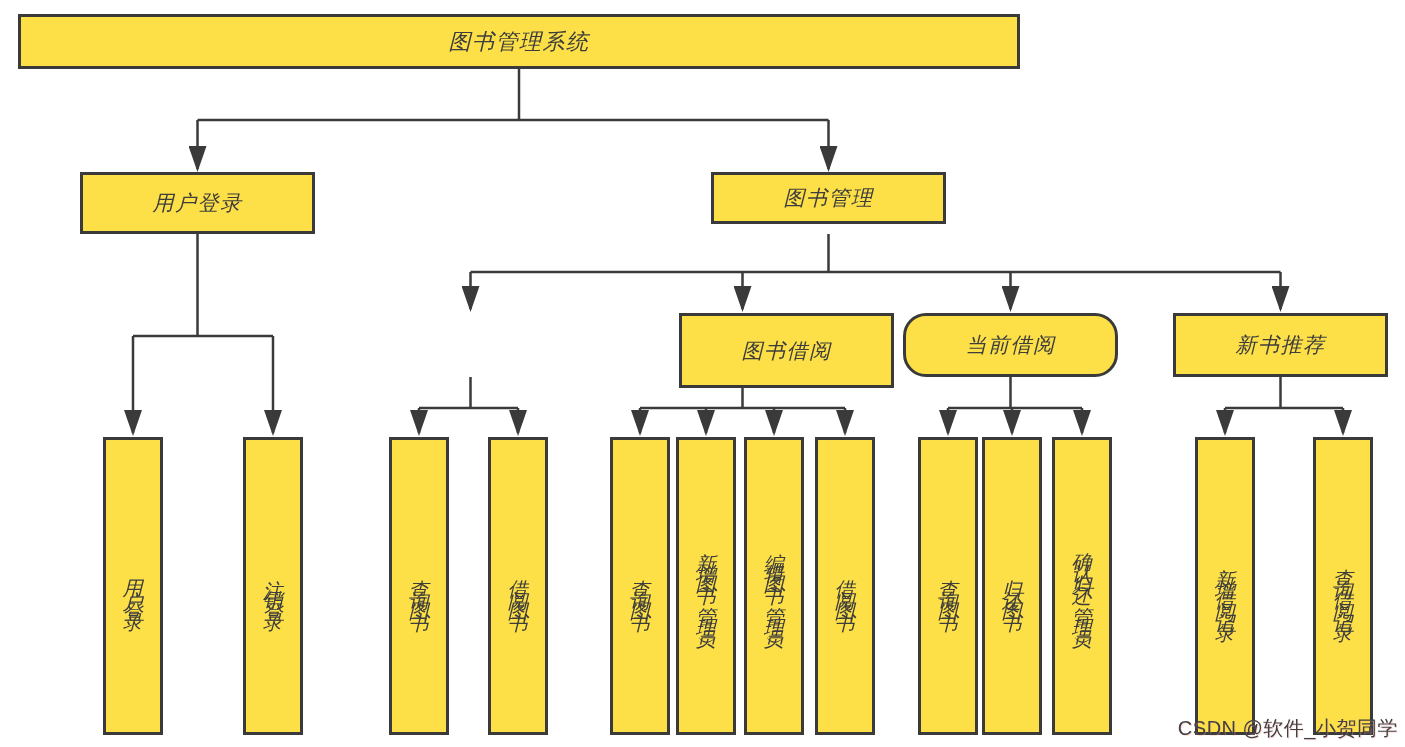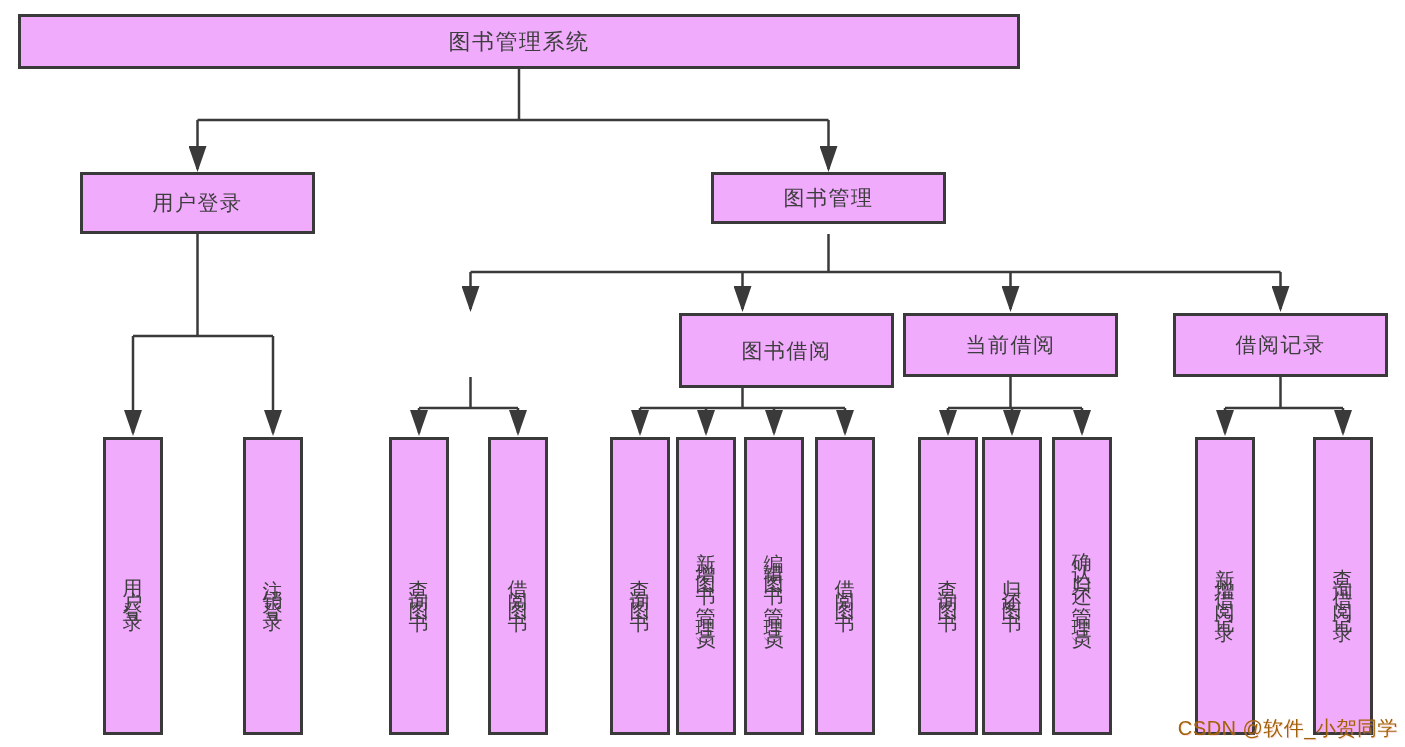--- a/index.html
+++ b/index.html
@@ -16,46 +16,47 @@
 
   svg.wires {
     position: absolute;
     left: 0; top: 0;
     width: 1405px; height: 747px;
     pointer-events: none;
   }
 
   .node {
     position: absolute;
-    background: #f0abfc;
+    background: #fde047;
     border: 3px solid #3a3a3a;
     display: flex;
     align-items: center;
     justify-content: center;
     color: #3d3d3d;
+    font-style: italic;
   }
   .node.h { font-size: 21px; letter-spacing: 1.5px; white-space: nowrap; }
   .node.root-box { font-size: 22px; }
 
   .node.v .vtext {
     writing-mode: vertical-rl;
     text-orientation: mixed;
     font-size: 20px;
     line-height: 1;
     letter-spacing: 11px;
     color: #3d3d3d;
   }
 
   .watermark {
     position: absolute;
     right: 7px;
     bottom: 5px;
     font-size: 20px;
     letter-spacing: 0.5px;
-    color: #a16207;
+    color: #404040;
     text-shadow: 1px 1px 0 rgba(255, 160, 160, 0.35);
     z-index: 10;
     white-space: nowrap;
   }
 </style>
 </head>
 <body>
 
 <div class="stage">
 
@@ -116,25 +117,25 @@
   <div class="node h" style="left:80px; top:172px; width:235px; height:62px;">
     <span>用户登录</span>
   </div>
   <div class="node h" style="left:711px; top:172px; width:235px; height:52px;">
     <span>图书管理</span>
   </div>
 
   <div class="node h" style="left:635px; top:313px; width:215px; height:75px;margin-left:44px;">
     <span>图书借阅</span>
   </div>
-  <div class="node h" style="left:903px; top:313px; width:215px; height:64px;">
+  <div class="node h" style="left:903px; top:313px; width:215px; height:64px;border-radius:23px;">
     <span>当前借阅</span>
   </div>
   <div class="node h" style="left:1173px; top:313px; width:215px; height:64px;">
-    <span>借阅记录</span>
+    <span>新书推荐</span>
   </div>
 
   <div class="node v" style="left:103px; top:437px; width:60px; height:298px;">
     <span class="vtext">用户登录</span>
   </div>
   <div class="node v" style="left:243px; top:437px; width:60px; height:298px;">
     <span class="vtext">注销登录</span>
   </div>
 
   <div class="node v" style="left:389px; top:437px; width:60px; height:298px;">

